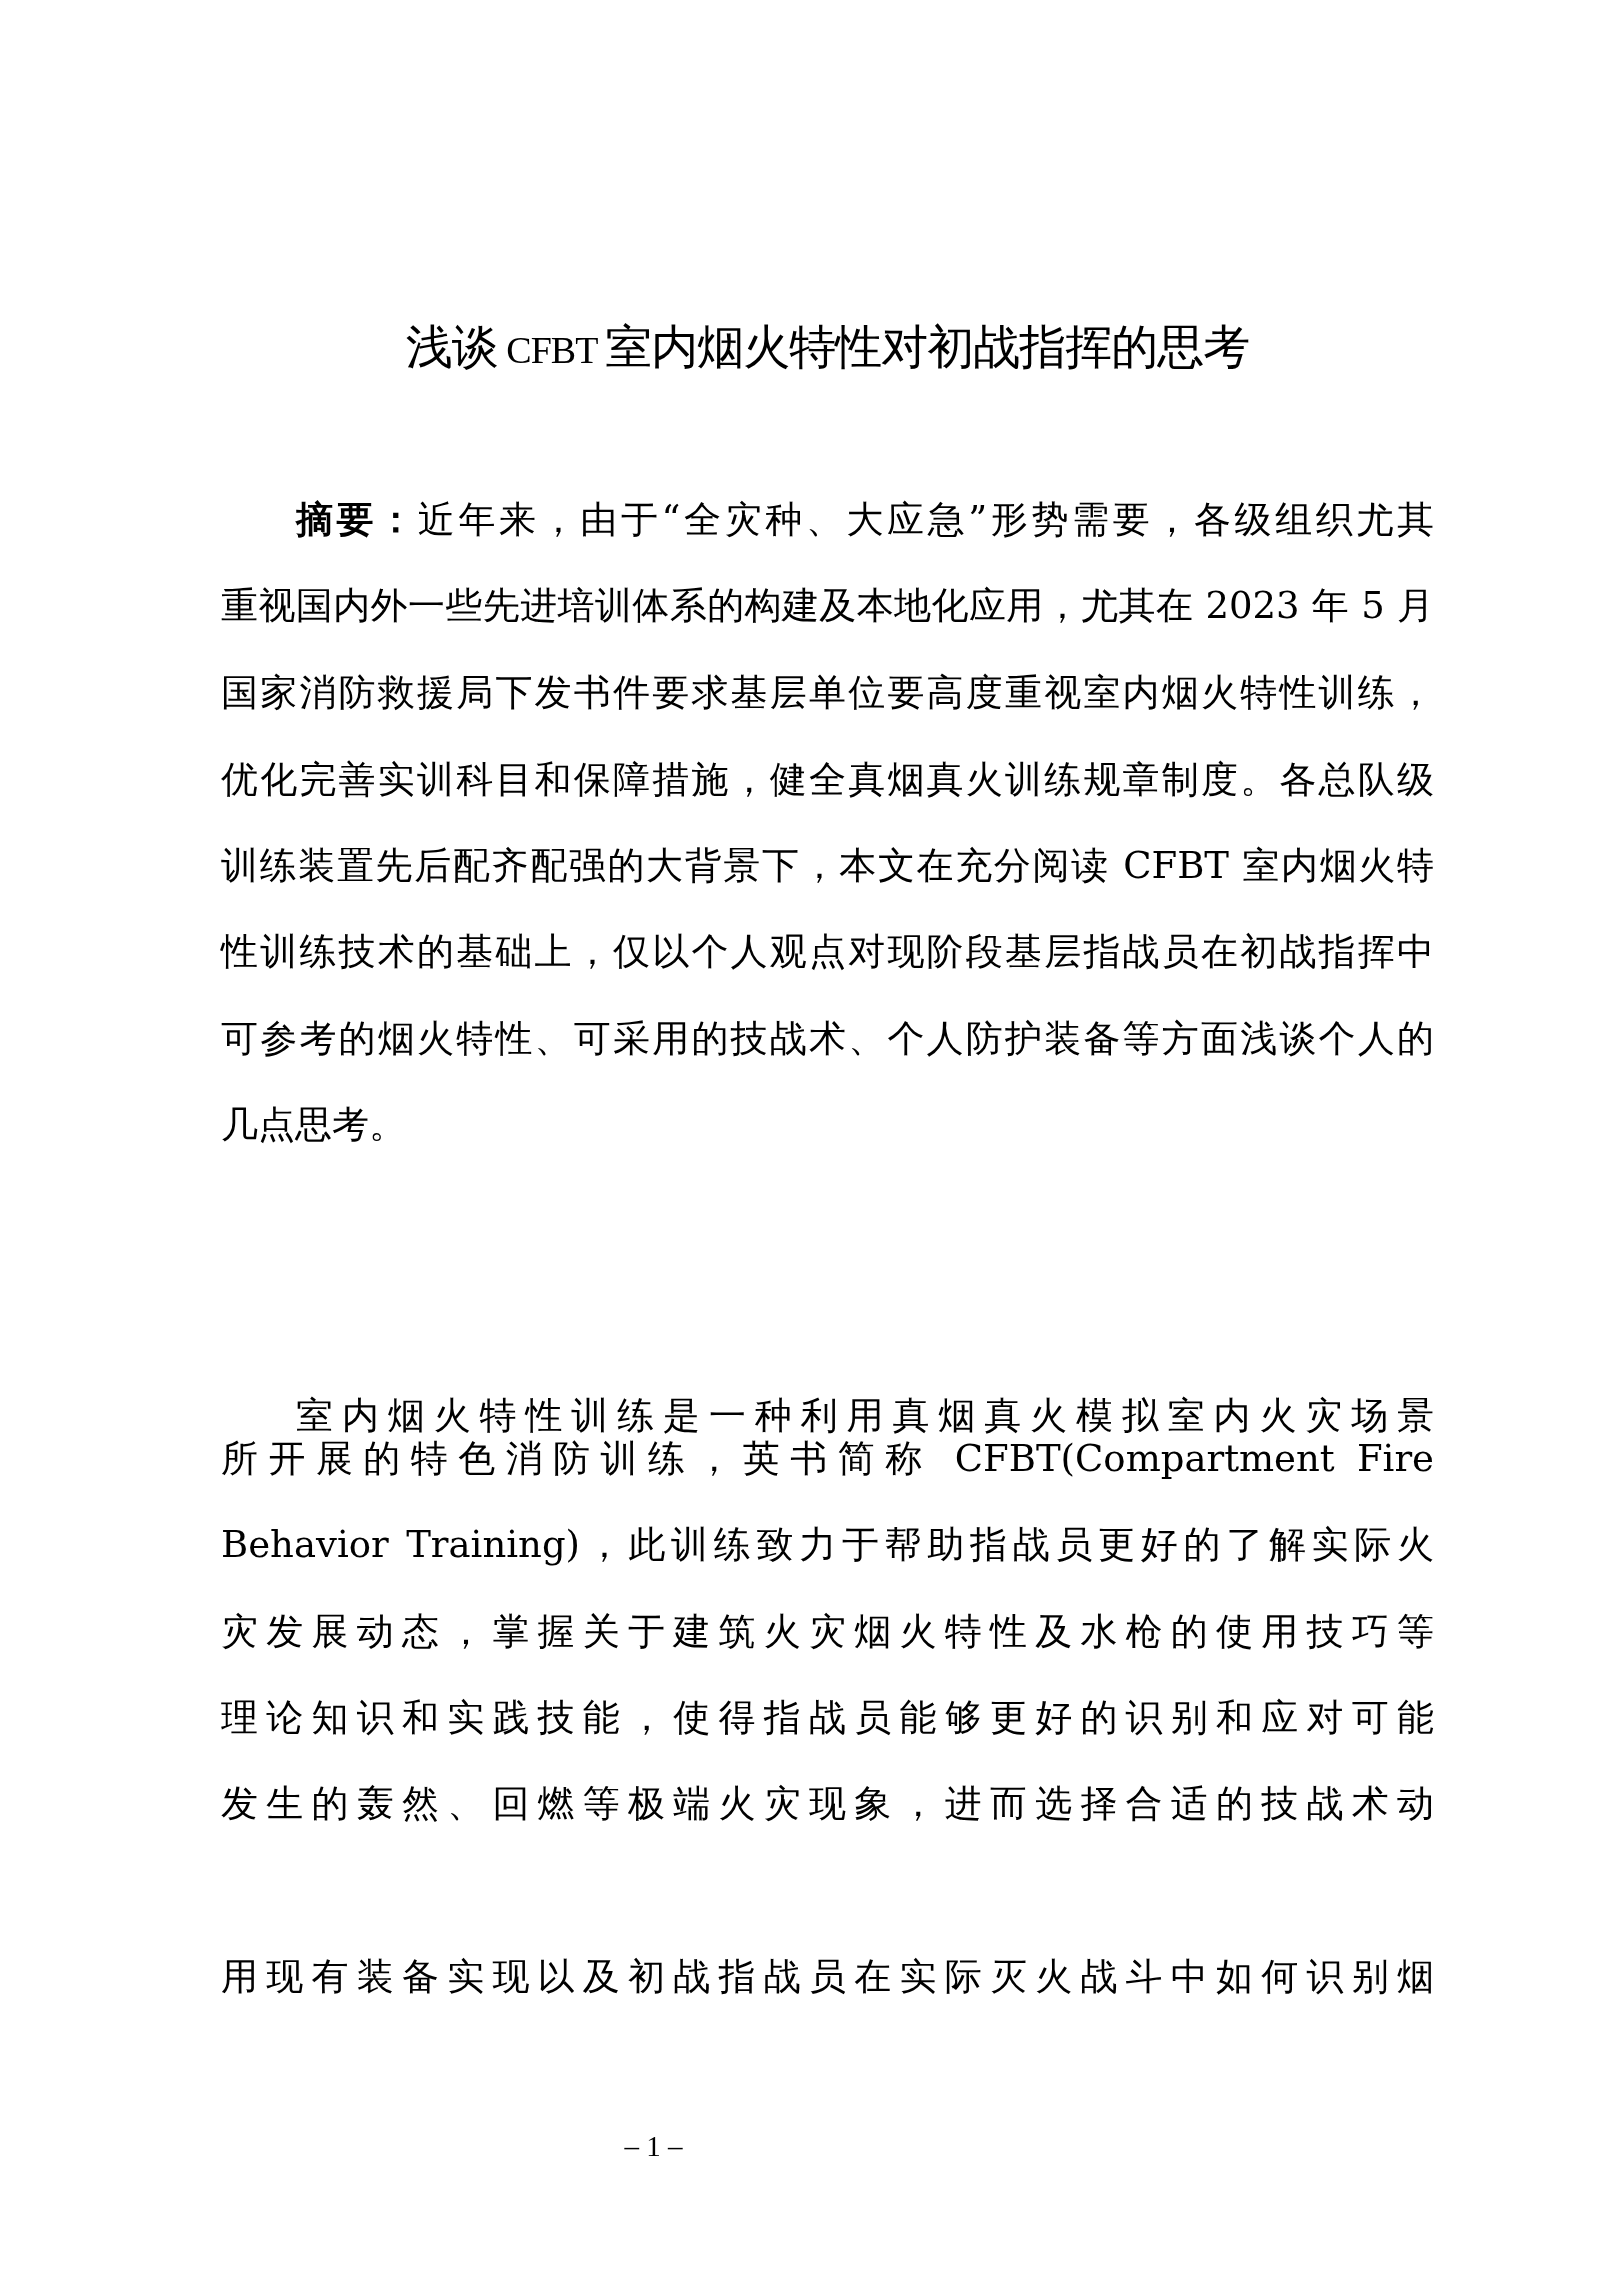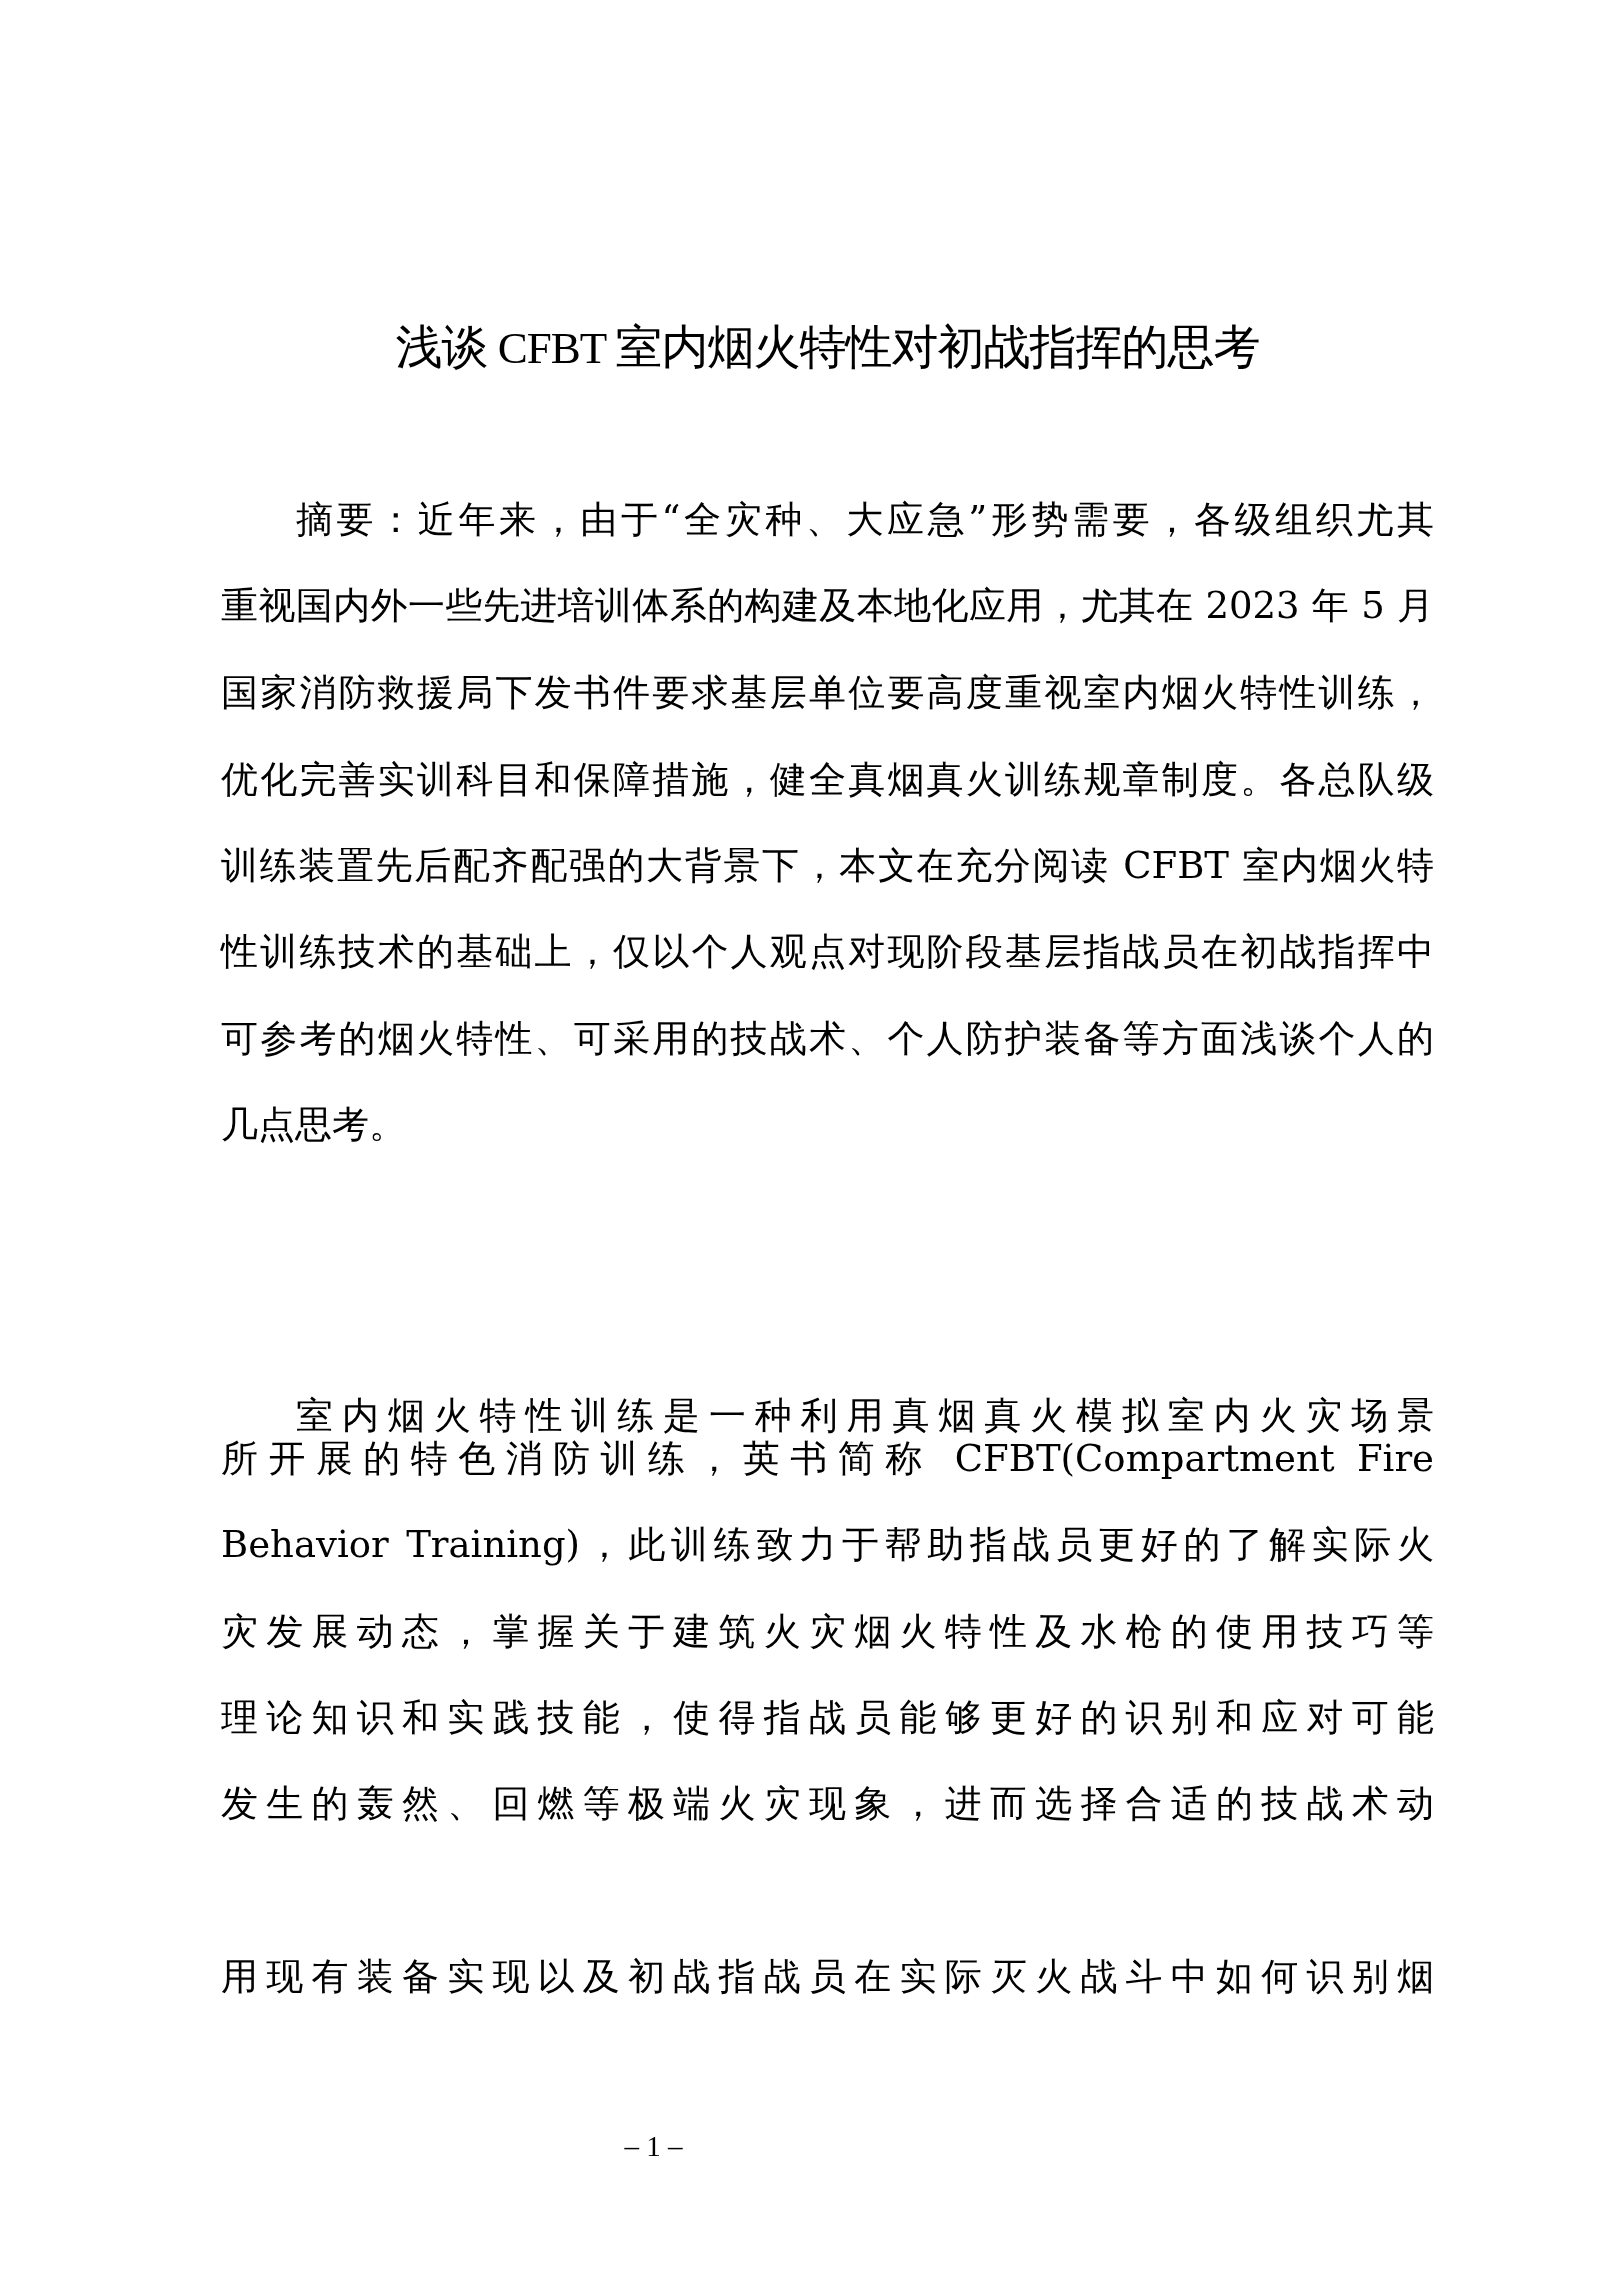--- a/index.html
+++ b/index.html
@@ -30,21 +30,21 @@
       height: 69px;
       text-align: center;
       font-family: "DejaVu Sans", "Liberation Sans", sans-serif;
       font-size: 47px;
       line-height: 69px;
       white-space: nowrap;
       letter-spacing: -1px;
     }
     .title .latin {
       font-family: "Liberation Serif", "DejaVu Serif", serif;
-      font-size: 45px;
+      font-size: 38px;
     }
     .line {
       position: absolute;
       left: 221px;
       width: 1213px;
       height: 59px;
       font-size: 37px;
       line-height: 59px;
       white-space: nowrap;
       text-align: justify;
@@ -53,21 +53,21 @@
     }
     .line.last {
       text-align-last: left;
     }
     .line.indent {
       left: 296px;
       width: 1138px;
     }
     .bold-label {
       font-family: "DejaVu Sans", "Liberation Sans", sans-serif;
-      font-weight: normal;
+      font-weight: bold;
       margin-top: 28px;
     }
     .keywords {
       position: absolute;
       left: 296px;
       top: 1179px;
       height: 59px;
       font-family: "DejaVu Sans", "Liberation Sans", sans-serif;
       font-size: 35px;
       line-height: 59px;

